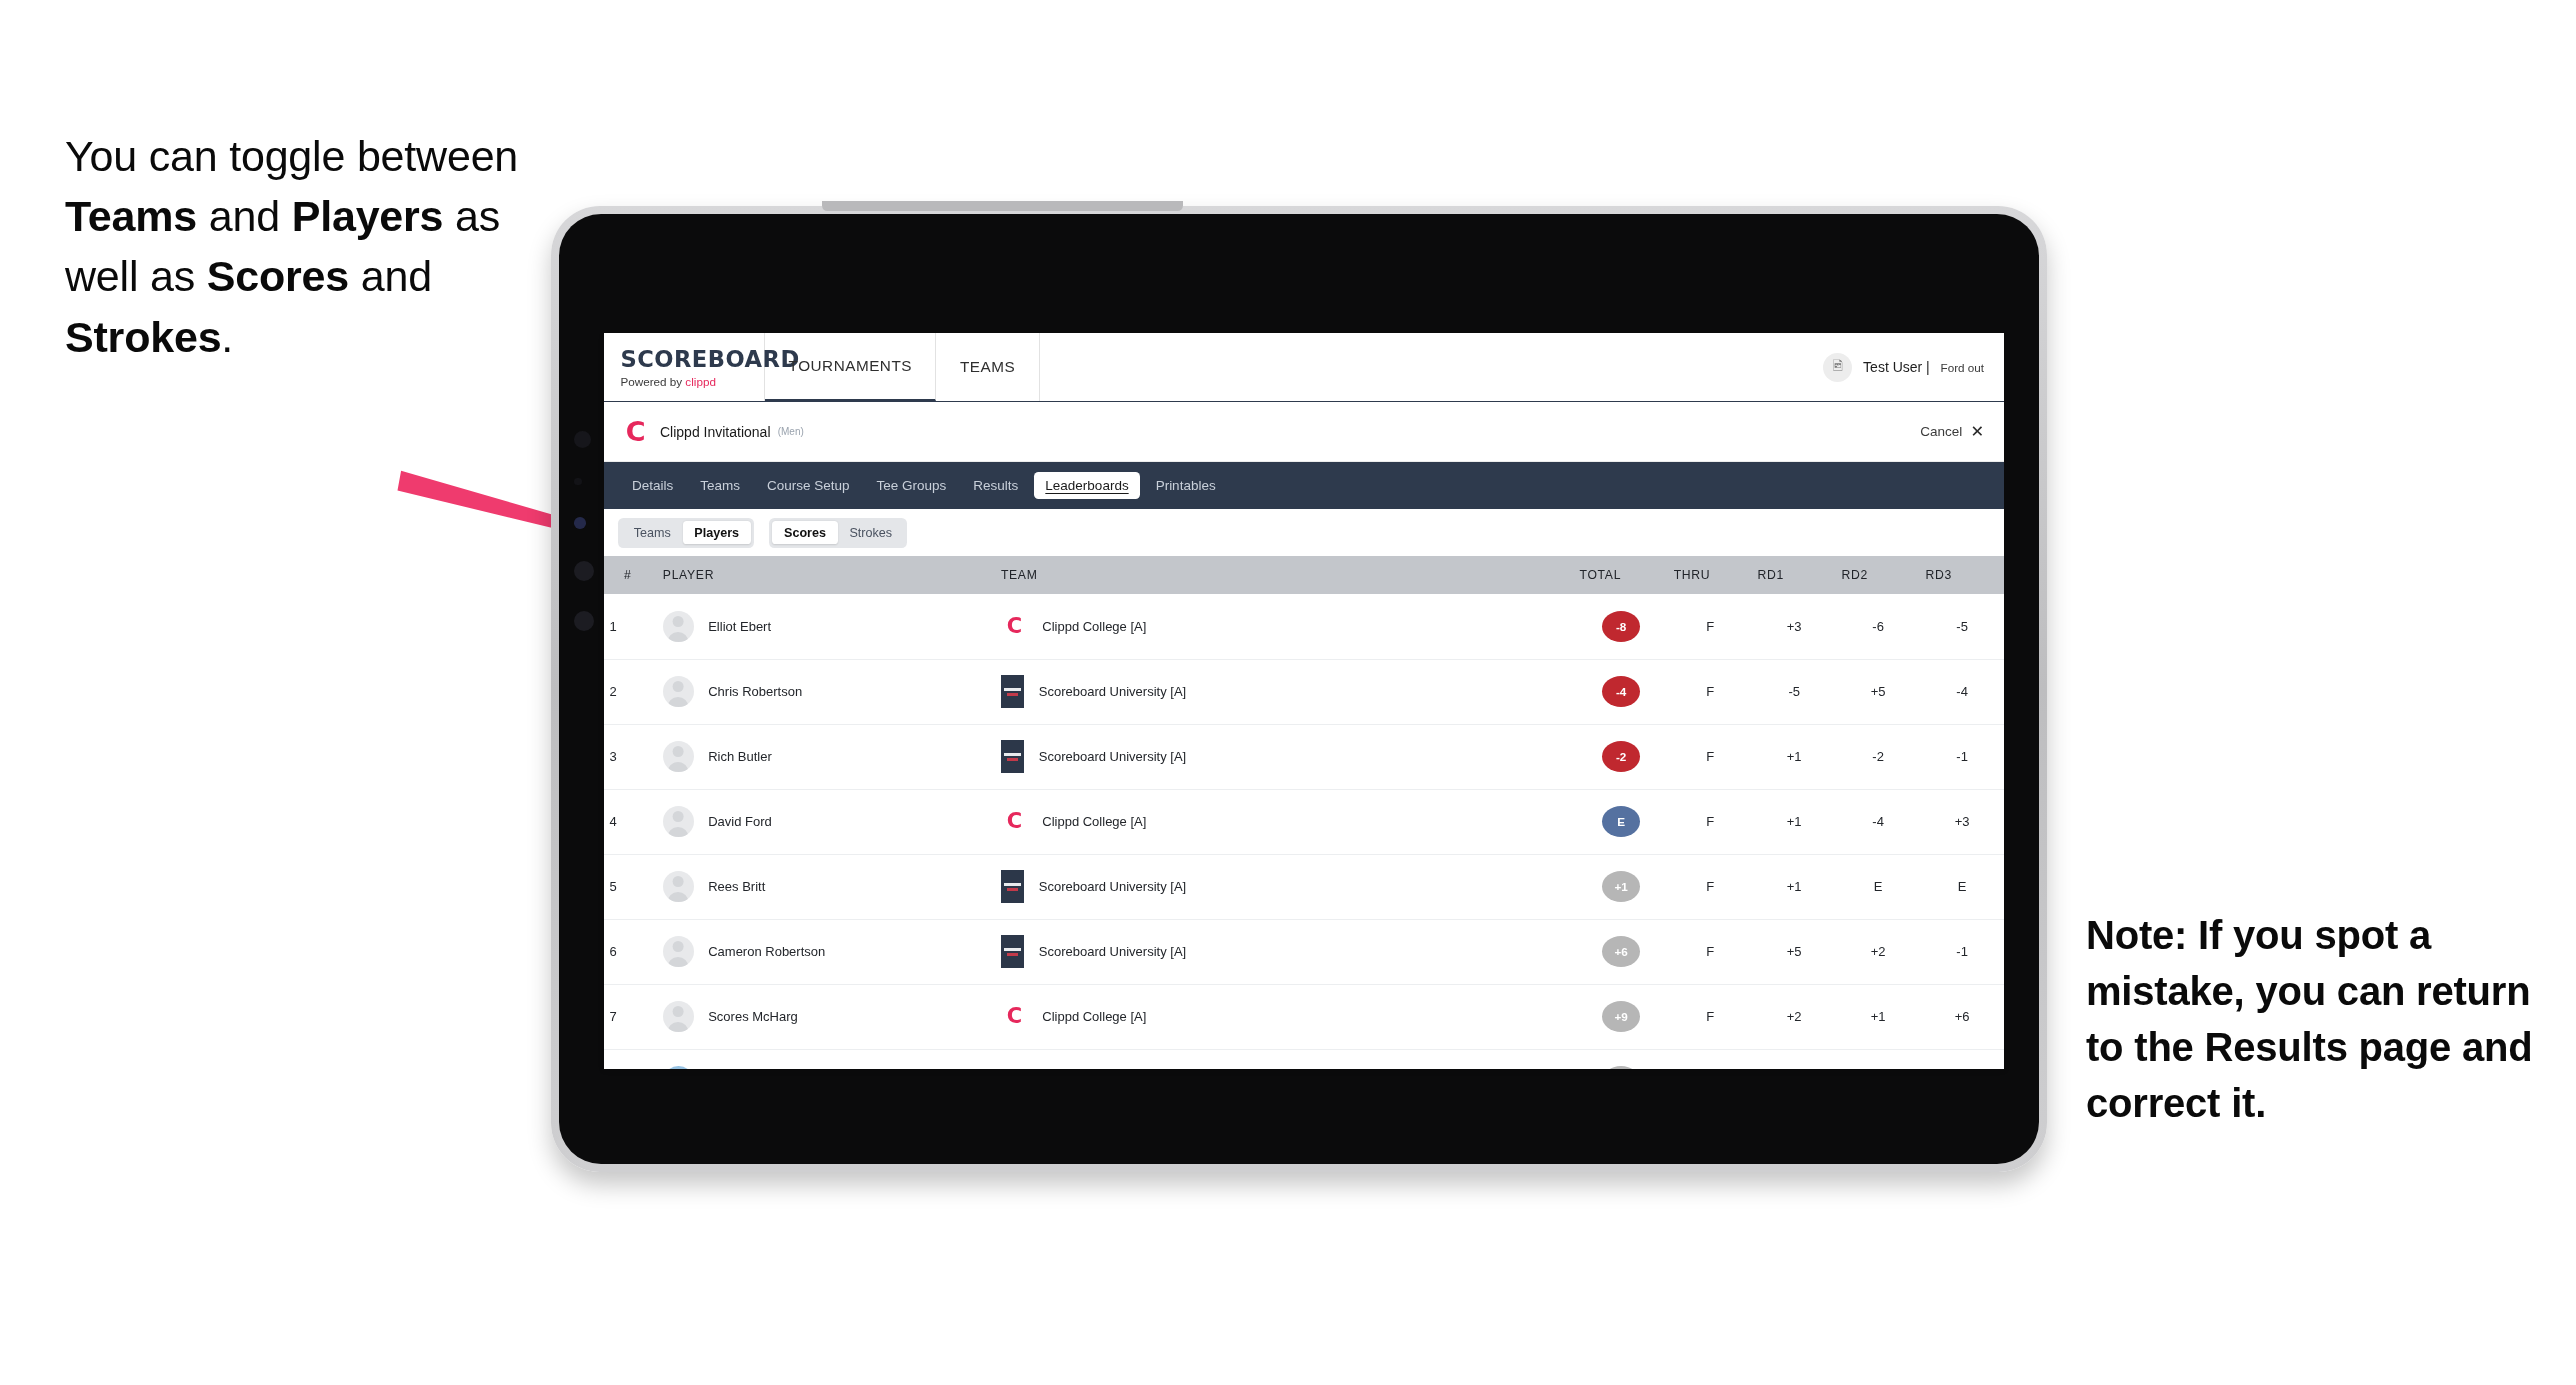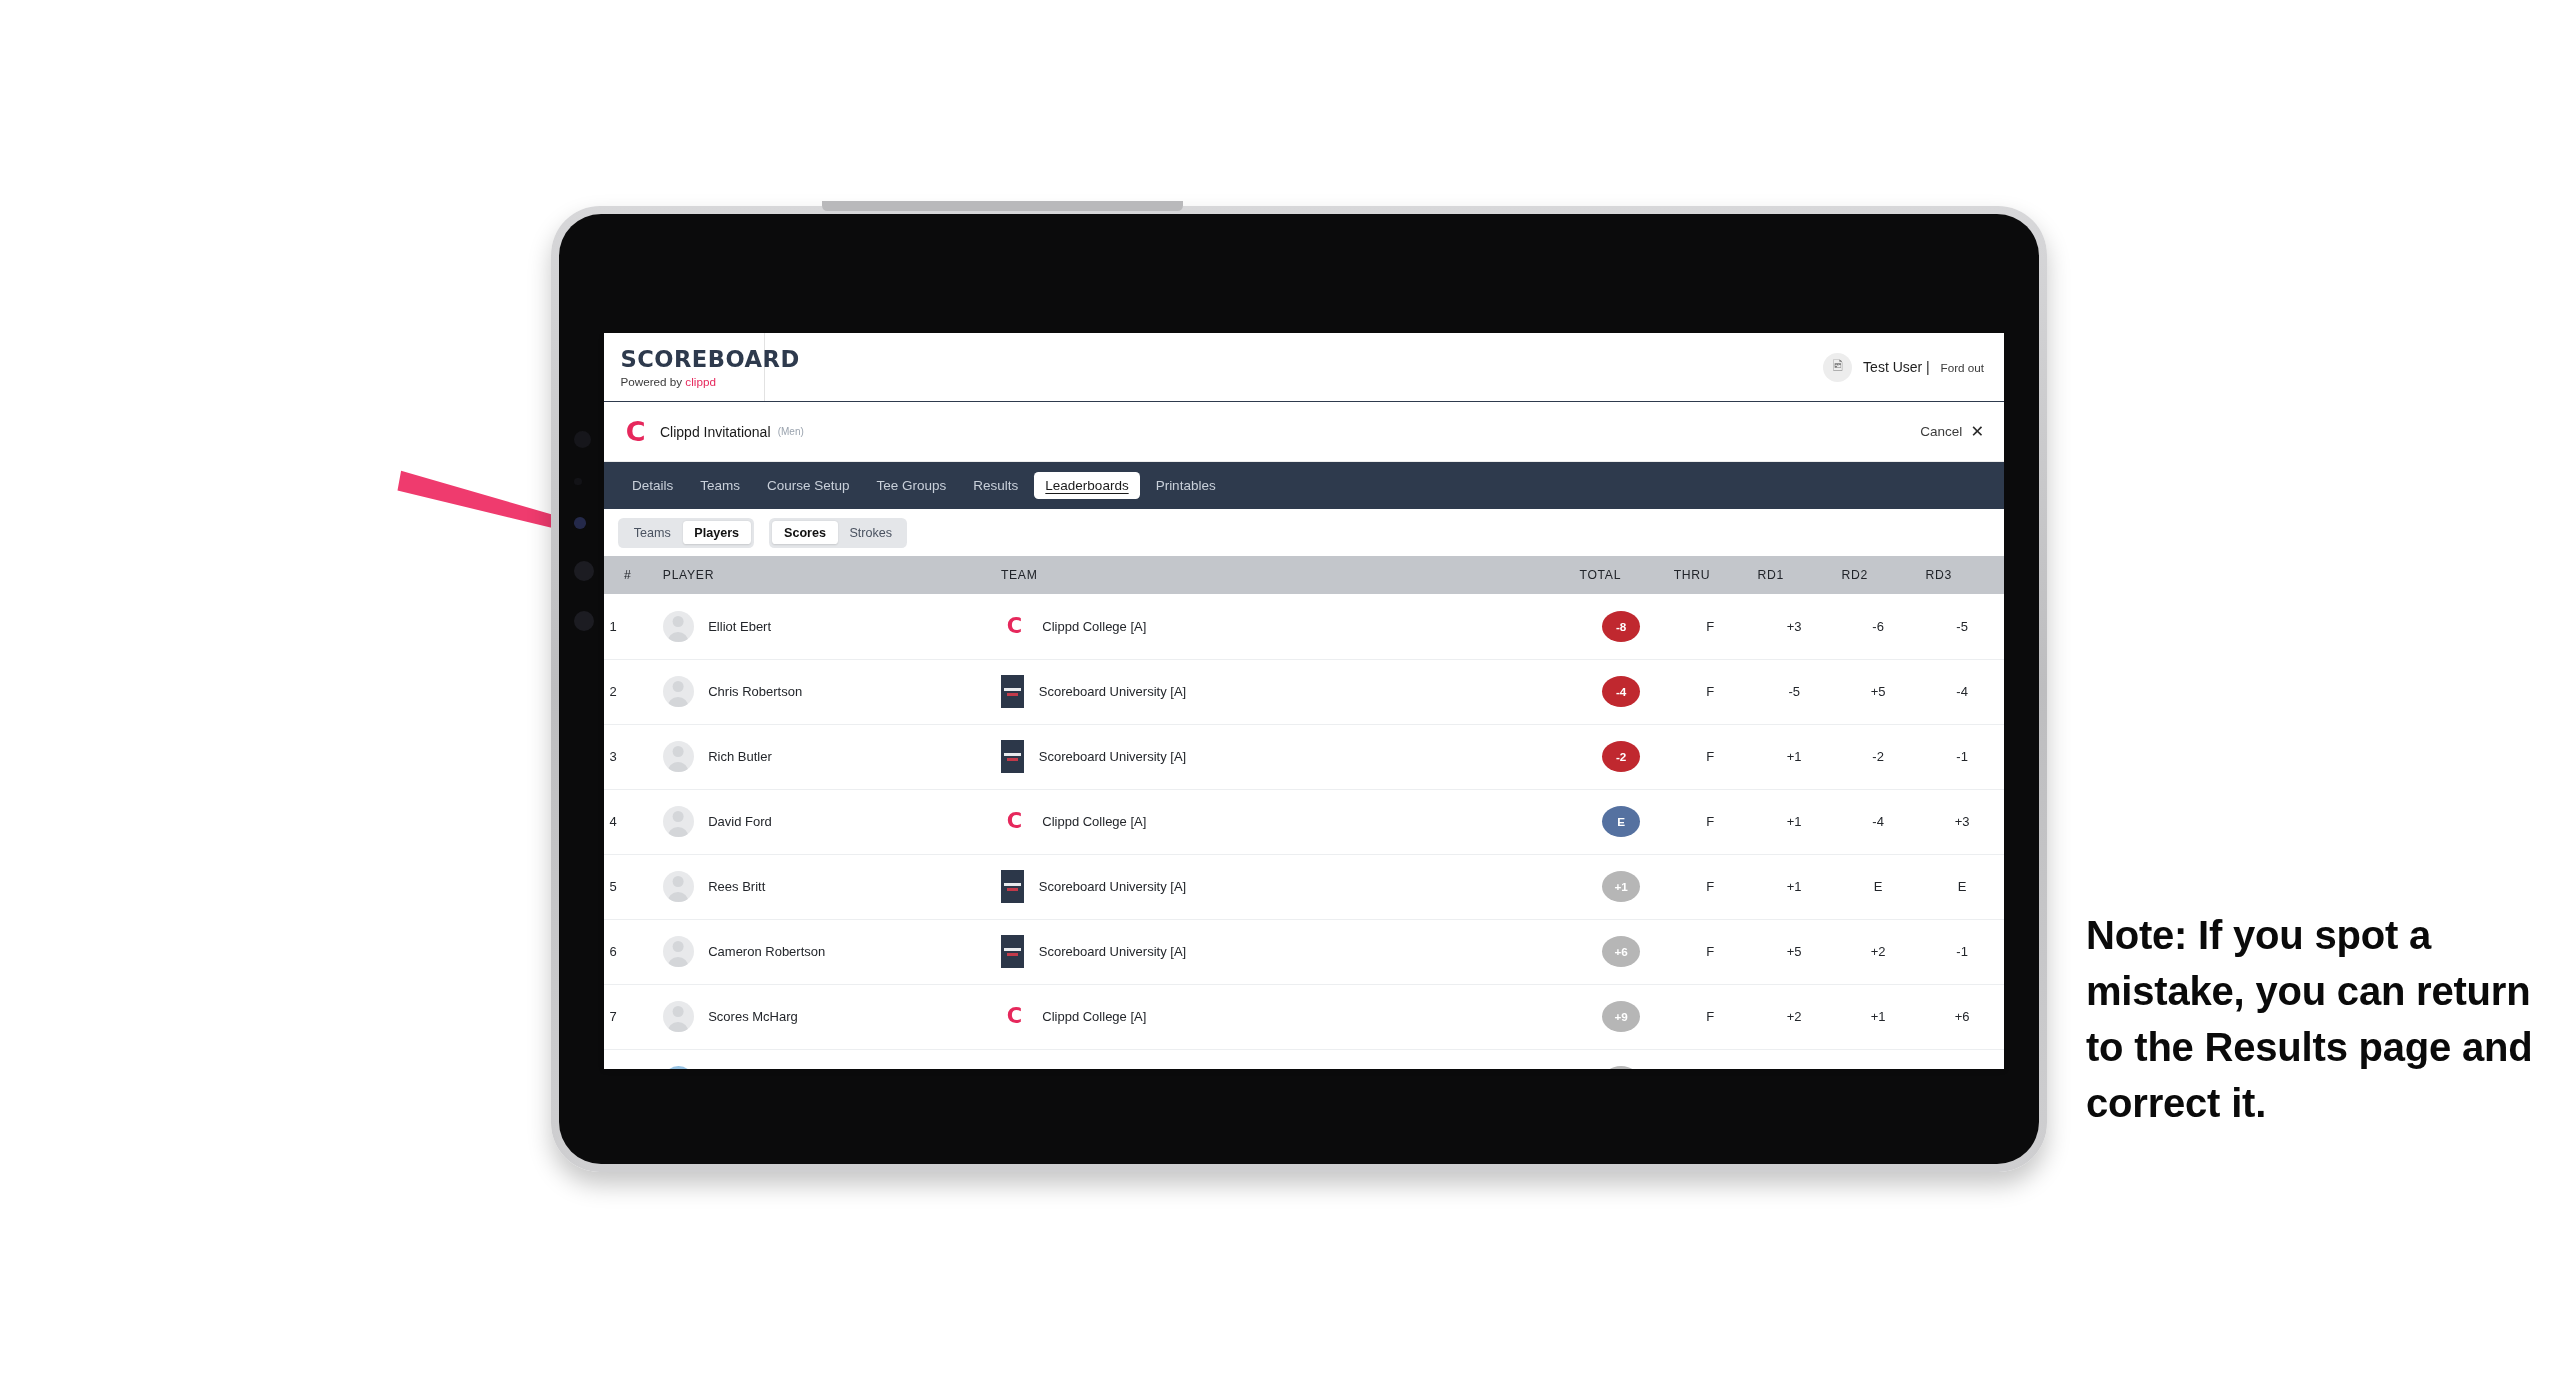--- a/index.html
+++ b/index.html
@@ -222,20 +222,23 @@
   }
   .badge.under { background: #c0282f; }
   .badge.even  { background: #5571a0; }
   .badge.over  { background: #b6b6b6; }
 </style>
 </head>
 <body>
 
 <div class="stage">
 
+  <div class="anno anno-left">
+    <span>You can toggle between <b>Teams</b> and <b>Players</b> as well as <b>Scores</b> and <b>Strokes</b>.</span>
+  </div>
 
   <svg class="arrow" viewBox="0 0 330 140">
     <polygon points="4,22 232,88 218,40 318,106 205,126 216,96 0,44" fill="#ef3b6e"></polygon>
   </svg>
 
   <div class="tablet">
     <div class="top-notch"></div>
     <div class="tablet-screen">
       <div class="cam-dot d1"></div>
       <div class="cam-dot d2"></div>
@@ -244,20 +247,24 @@
       <div class="cam-dot d5"></div>
 
       <div class="app">
 
         <div class="app-header">
           <div class="brand">
             <div class="brand-title">SCOREBOARD</div>
             <div class="brand-sub"><span>Powered by </span><span class="clippd">clippd</span></div>
           </div>
 
+          <div class="topnav">
+            <div class="topnav-item active">TOURNAMENTS</div>
+            <div class="topnav-item">TEAMS</div>
+          </div>
 
           <div class="header-right">
             <div class="avatar-btn">🖻</div>
             <div class="user-name">Test User |</div>
             <div class="signout">Ford out</div>
           </div>
         </div>
 
         <div class="title-bar">
           <div class="c-logo">C</div>

